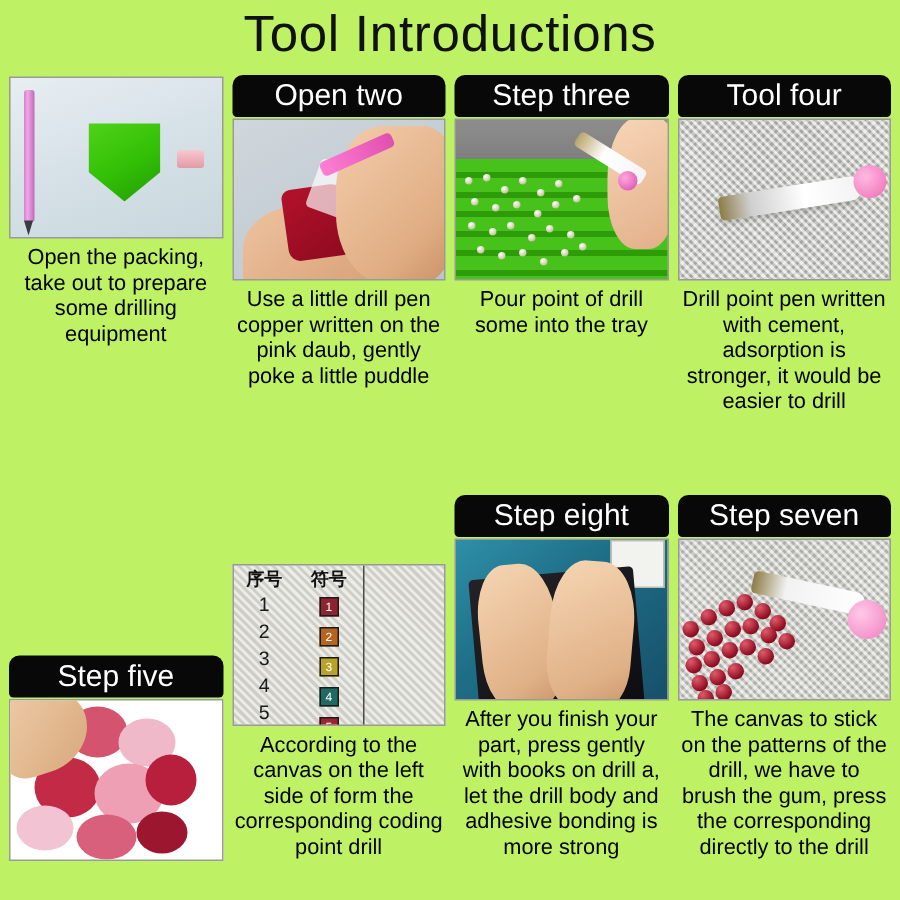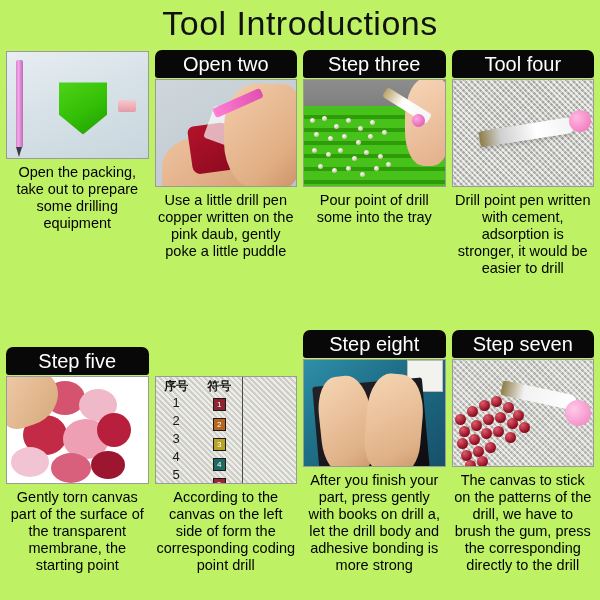--- a/index.html
+++ b/index.html
@@ -379,21 +379,20 @@
         <div class="fl" style="left:38px;top:4px;width:40px;height:34px;background:#d4536e"></div>
         <div class="fl" style="left:72px;top:12px;width:38px;height:32px;background:#f0b9c9"></div>
         <div class="fl" style="left:16px;top:38px;width:44px;height:40px;background:#c22a45"></div>
         <div class="fl" style="left:56px;top:42px;width:46px;height:40px;background:#ef9fb4"></div>
         <div class="fl" style="left:90px;top:36px;width:34px;height:34px;background:#b81f3c"></div>
         <div class="fl" style="left:4px;top:70px;width:38px;height:30px;background:#f2c3d2"></div>
         <div class="fl" style="left:44px;top:76px;width:40px;height:30px;background:#d9607c"></div>
         <div class="fl" style="left:84px;top:74px;width:34px;height:28px;background:#9c1630"></div>
         <div class="hand"></div>
       </div>
-      <div class="step-caption">Gently torn canvas part of the surface of the transparent membrane, the starting point</div>
     </div>
 
     <div class="step-card">
       <div class="step-photo ph6">
         <div class="legend">
           <div class="col-no">
             <div class="hdr">序号</div>
             <div class="cell">1</div>
             <div class="cell">2</div>
             <div class="cell">3</div>

